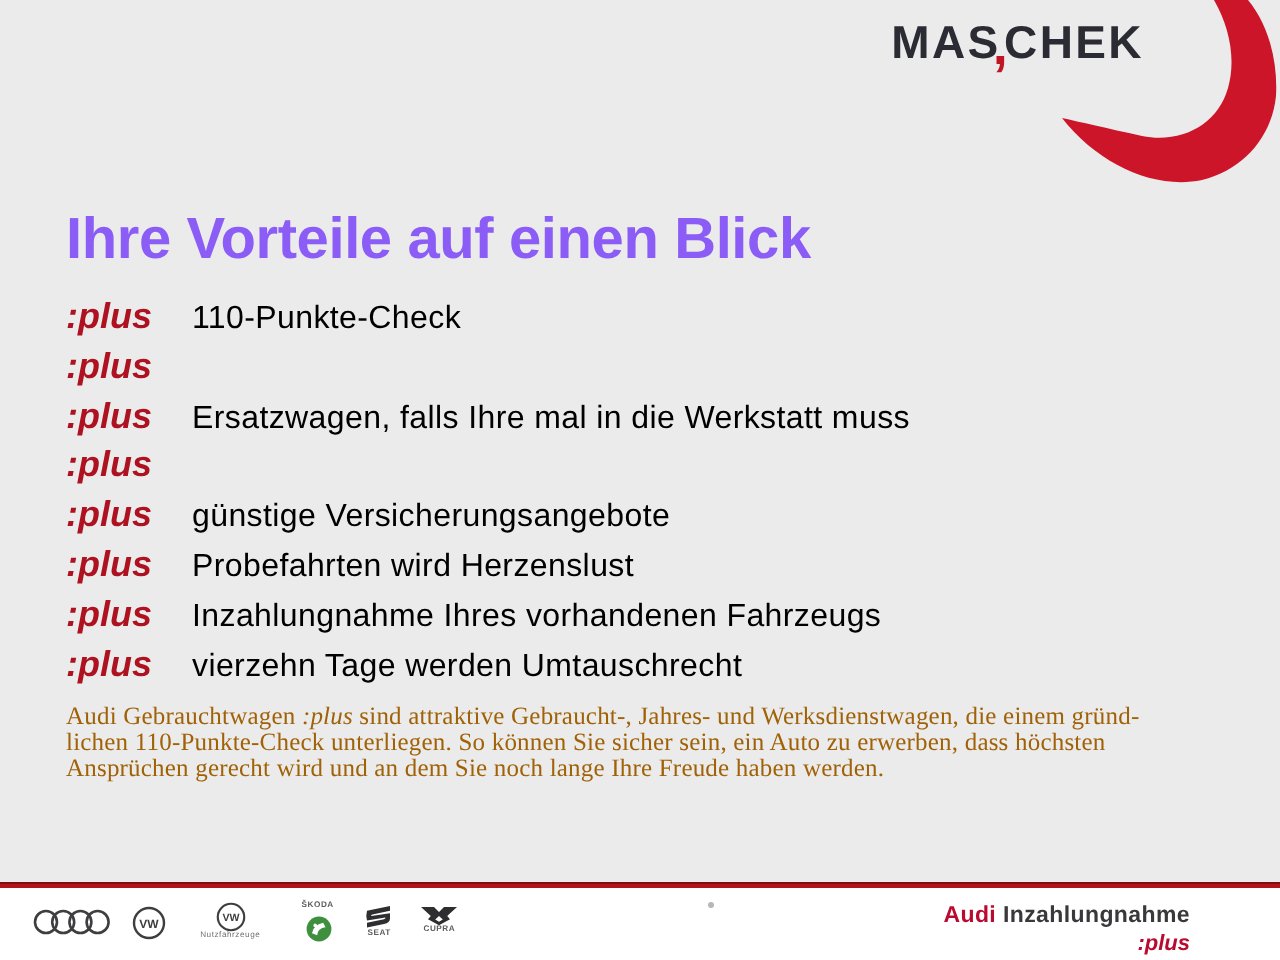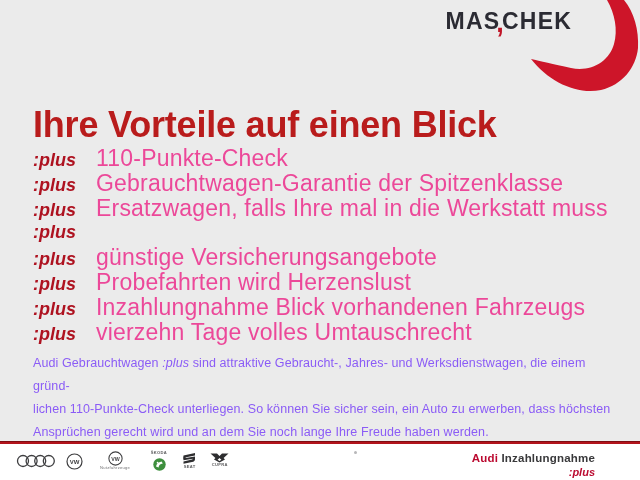--- a/index.html
+++ b/index.html
@@ -12,28 +12,28 @@
   .red-rule{position:absolute;top:441px;left:0;width:640px;height:2px;background:#b2141c;border-top:1px solid #7e0e13;}
 
   
   .brand-swoosh{position:absolute;top:0;right:0;width:120px;height:110px;}
   .brand-logo{position:absolute;top:9px;right:68px;text-align:center;z-index:2;}
   .logo-word{font-size:23px;font-weight:700;color:#2b2b33;letter-spacing:1.2px;line-height:24px;}
   .logo-comma{color:#c01527;font-size:27px;font-weight:700;line-height:0;position:relative;top:3px;margin:0 -3px 0 -4px;}
   .logo-sub{display:block;font-size:9px;font-style:italic;color:#95959a;letter-spacing:2.4px;margin-top:-1px;padding-right:6px;}
 
   
-  .page-title{position:absolute;left:33px;top:104px;font-size:36px;font-weight:700;color:#b91c1c;letter-spacing:-0.2px;}
+  .page-title{position:absolute;left:33px;top:104px;font-size:29px;font-weight:700;color:#8b5cf6;letter-spacing:-0.2px;}
   .benefits{position:absolute;left:33px;top:146px;margin:0;padding:0;list-style:none;}
   .benefits li{display:flex;align-items:baseline;height:24.8px;line-height:24.8px;}
   .plus-marker{flex:0 0 63px;font-weight:700;font-style:italic;font-size:18px;color:#ae1220;}
-  .benefit-text{font-size:23px;color:#ec4899;letter-spacing:0.2px;white-space:nowrap;}
+  .benefit-text{font-size:16px;color:#000000;letter-spacing:0.2px;white-space:nowrap;}
 
   
-  .disclaimer{position:absolute;left:33px;top:352px;width:590px;font-size:12.5px;line-height:23px;color:#8b5cf6;letter-spacing:0.1px;}
+  .disclaimer{position:absolute;left:33px;top:352px;width:590px;font-size:12.5px;line-height:13px;color:#a16207;letter-spacing:0.1px;font-family:Liberation Serif, serif;}
   .disclaimer .plus-inline{font-style:italic;}
   .disc-line{display:block;}
 
   
   .brand-row{position:absolute;left:16px;top:447px;height:28px;display:flex;align-items:center;gap:10px;color:#3f3f41;}
   .brand-item{display:flex;flex-direction:column;align-items:center;justify-content:center;}
   .micro{display:block;font-size:6px;line-height:6px;color:#5c5c5e;letter-spacing:0.4px;transform:scale(0.68);transform-origin:center top;white-space:nowrap;font-weight:700;}
   .micro.light{font-weight:400;color:#707072;}
   .audi-gw-lockup{position:absolute;top:448px;right:45px;text-align:right;z-index:2;}
   .audi-gw-line{font-size:11.5px;line-height:11px;color:#39393b;font-weight:700;letter-spacing:0.2px;}
@@ -56,44 +56,43 @@
 
 <div class="page-title">Ihre Vorteile auf einen Blick</div>
 
 <ul class="benefits">
   <li>
       <span class="plus-marker">:plus</span>
       <span class="benefit-text">110-Punkte-Check</span>
     </li>
   <li>
       <span class="plus-marker">:plus</span>
-      <span class="benefit-text">Gebrauchtwagen-Garantie der Spitzenklasse</span>
     </li>
   <li>
       <span class="plus-marker">:plus</span>
       <span class="benefit-text">Ersatzwagen, falls Ihre mal in die Werkstatt muss</span>
     </li>
   <li>
       <span class="plus-marker">:plus</span>
     </li>
   <li>
       <span class="plus-marker">:plus</span>
       <span class="benefit-text">günstige Versicherungsangebote</span>
     </li>
   <li>
       <span class="plus-marker">:plus</span>
       <span class="benefit-text">Probefahrten wird Herzenslust</span>
     </li>
   <li>
       <span class="plus-marker">:plus</span>
-      <span class="benefit-text">Inzahlungnahme Blick vorhandenen Fahrzeugs</span>
+      <span class="benefit-text">Inzahlungnahme Ihres vorhandenen Fahrzeugs</span>
     </li>
   <li>
       <span class="plus-marker">:plus</span>
-      <span class="benefit-text">vierzehn Tage volles Umtauschrecht</span>
+      <span class="benefit-text">vierzehn Tage werden Umtauschrecht</span>
     </li>
 </ul>
 
 <div class="disclaimer">
   <span class="disc-line"><span>Audi Gebrauchtwagen </span><span class="plus-inline">:plus</span><span> sind attraktive Gebraucht-, Jahres- und Werksdienstwagen, die einem gründ-</span></span>
   <span class="disc-line">lichen 110-Punkte-Check unterliegen. So können Sie sicher sein, ein Auto zu erwerben, dass höchsten</span>
   <span class="disc-line">Ansprüchen gerecht wird und an dem Sie noch lange Ihre Freude haben werden.</span>
 </div>
 
 <div class="red-rule"></div>

